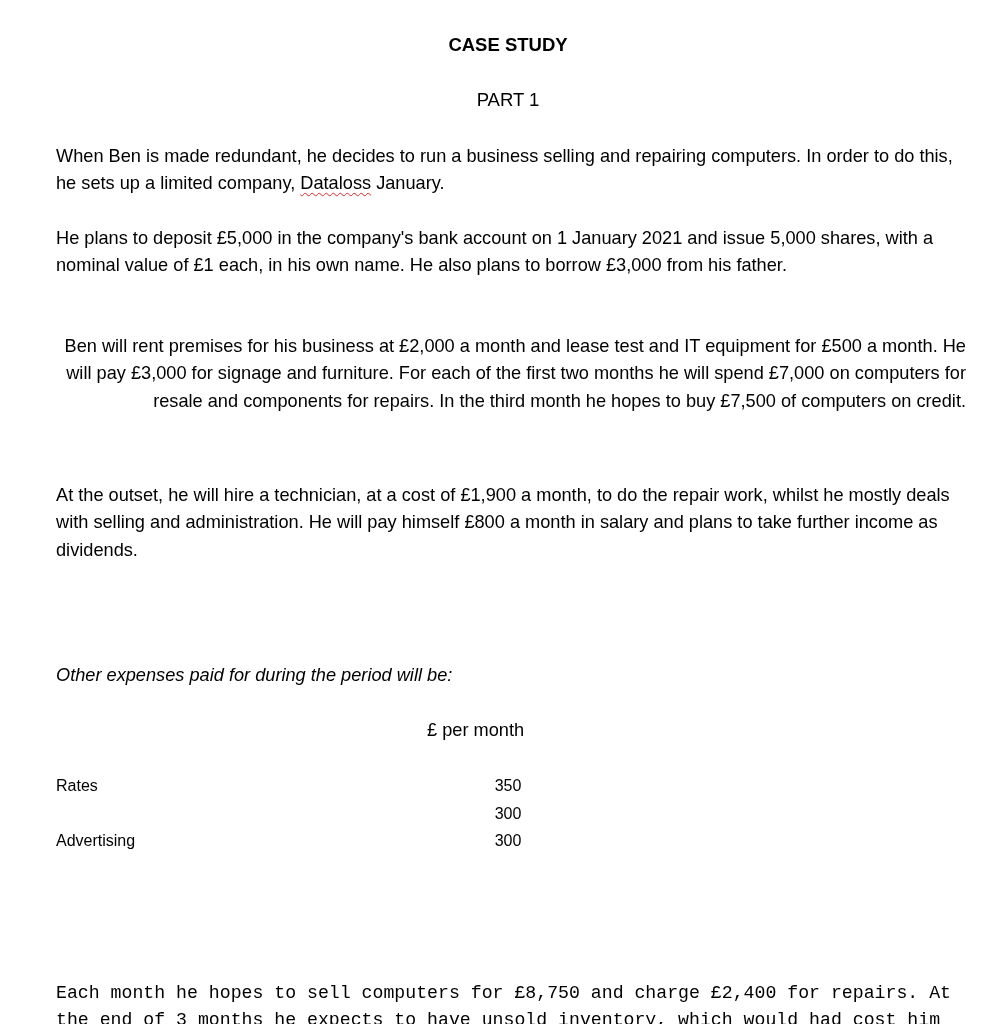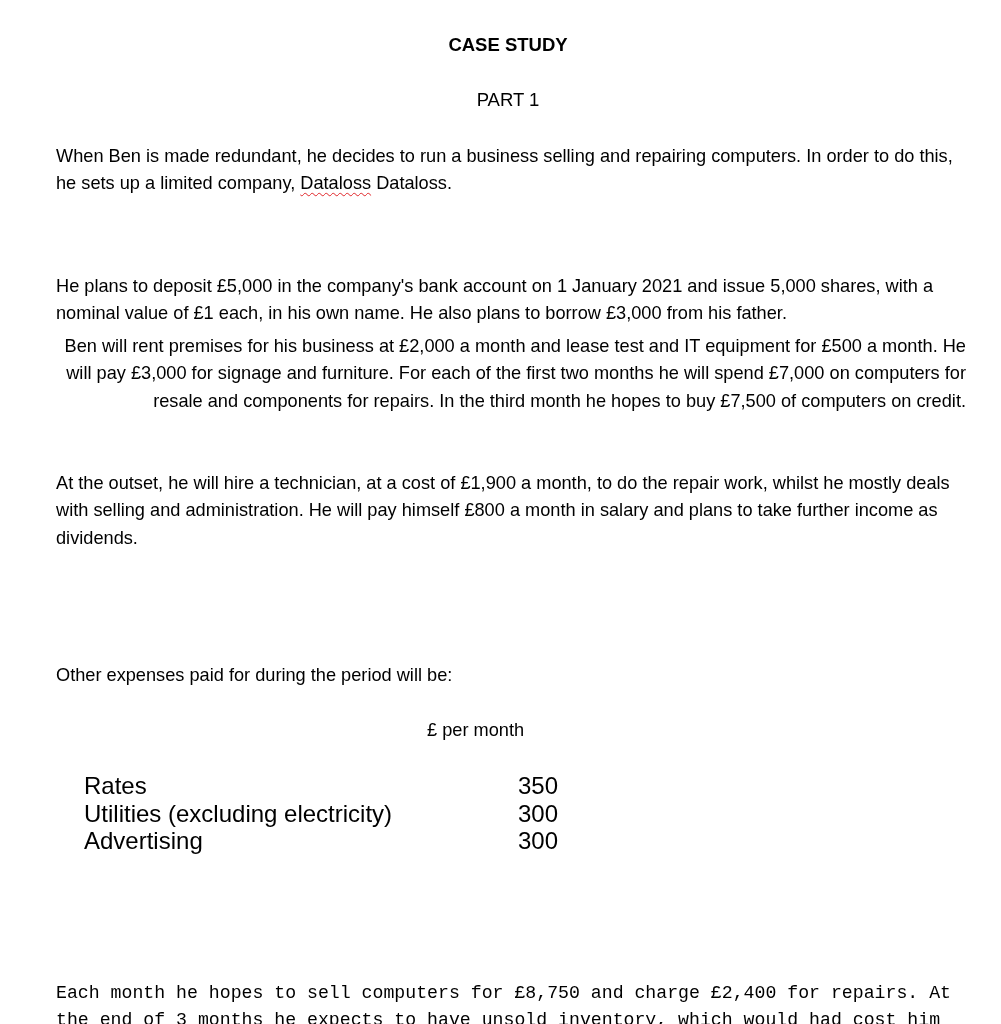--- a/index.html
+++ b/index.html
@@ -62,63 +62,61 @@
     }
     .exp-table {
       position: absolute;
       left: 56px;
       top: 772px;
       width: 480px;
     }
     .exp-row {
       position: relative;
       height: 27.6px;
-      font-size: 24px;
+      font-size: 16px;
       line-height: 27.6px;
-      margin-left: 28px;
     }
     .exp-label {
       position: absolute;
       left: 0;
     }
     .exp-amount {
       position: absolute;
       left: 434px;
       width: 36px;
       text-align: center;
     }
   </style>
 </head>
 <body>
 
 <div class="doc">
 
   <div class="title">CASE STUDY</div>
   <div class="subtitle">PART 1</div>
 
-  <p class="para" style="top:143px;"><span>When Ben is made redundant, he decides to run a business selling and repairing computers. In order to do this, he sets up a limited company, </span><span class="spell">Dataloss</span><span> Dataloss.</span></p>
+  <p class="para" style="top:143px;"><span>When Ben is made redundant, he decides to run a business selling and repairing computers. In order to do this, he sets up a limited company, </span><span class="spell">Dataloss</span><span> January.</span></p>
 
-  <p class="para" style="top:225px;margin-top:48px;">He plans to deposit £5,000 in the company's bank account on 1 January 2021 and issue 5,000 shares, with a nominal value of £1 each, in his own name. He also plans to borrow £3,000 from his father.</p>
+  <p class="para" style="top:225px;">He plans to deposit £5,000 in the company's bank account on 1 January 2021 and issue 5,000 shares, with a nominal value of £1 each, in his own name. He also plans to borrow £3,000 from his father.</p>
 
   <p class="para" style="top:333px;text-align:right;">Ben will rent premises for his business at £2,000 a month and lease test and IT equipment for £500 a month. He will pay £3,000 for signage and furniture.   For each of the first two months he will spend £7,000 on computers for resale and components for repairs. In the third month he hopes to buy £7,500 of computers on credit.</p>
 
-  <p class="para" style="top:470px;">At the outset, he will hire a technician, at a cost of £1,900 a month, to do the repair work, whilst he mostly deals with selling and administration. He will pay himself £800 a month in salary and plans to take further income as dividends.</p>
+  <p class="para" style="top:482px;">At the outset, he will hire a technician, at a cost of £1,900 a month, to do the repair work, whilst he mostly deals with selling and administration. He will pay himself £800 a month in salary and plans to take further income as dividends.</p>
 
 
-  <p class="para" style="top:662px;">Other expenses paid for during the period will be:</p>
+  <p class="para" style="top:662px;font-style:italic;">Other expenses paid for during the period will be:</p>
 
   <div class="exp-header">£ per month</div>
 
   <div class="exp-table">
     <div class="exp-row">
       <span class="exp-label">Rates</span>
       <span class="exp-amount">350</span>
     </div>
     <div class="exp-row">
-      <span class="exp-label">Utilities (excluding electricity)</span>
       <span class="exp-amount">300</span>
     </div>
     <div class="exp-row">
       <span class="exp-label">Advertising</span>
       <span class="exp-amount">300</span>
     </div>
   </div>
 
   <p class="para" style="top:980px;font-family:Liberation Mono, monospace;">Each month he hopes to sell computers for £8,750 and charge £2,400 for repairs. At the end of 3 months he expects to have unsold inventory, which would had cost him £10,000. He will depreciate non-current assets at a rate of 20% of original cost per year</p>
 

